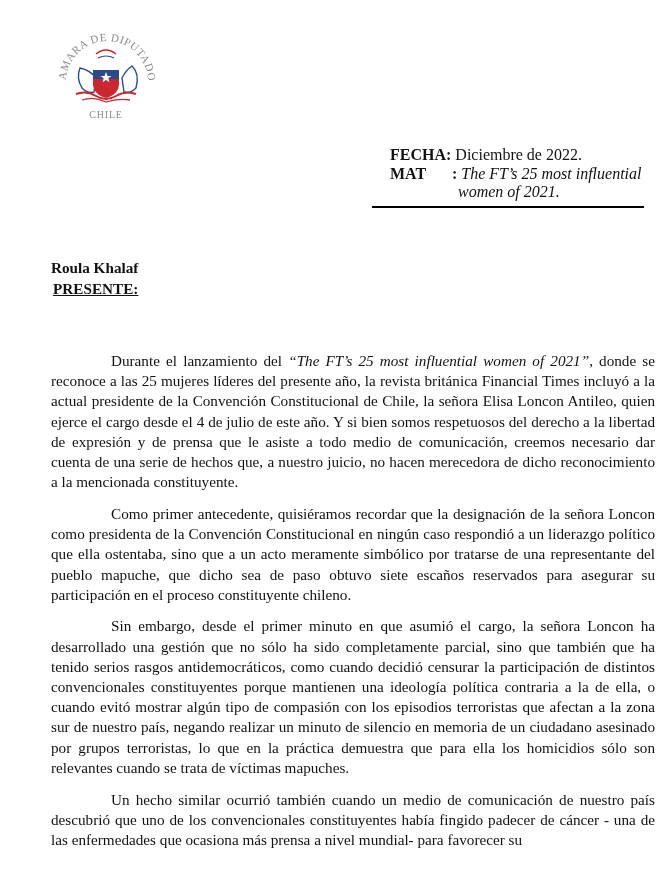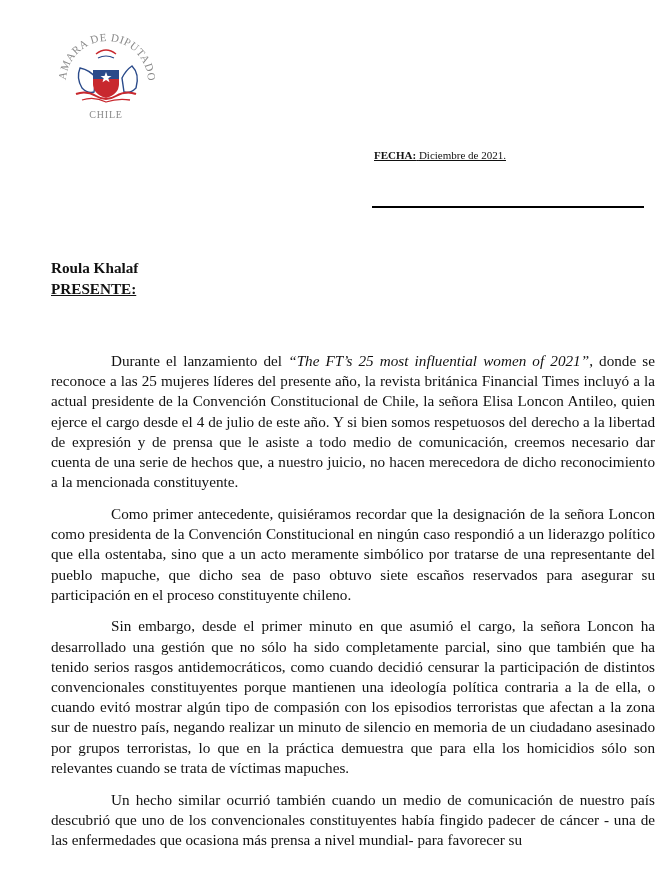--- a/index.html
+++ b/index.html
@@ -1,27 +1,27 @@
 <!DOCTYPE html>
 <html><head>
 <meta charset="utf-8">
 <style>
   html, body { margin:0; padding:0; background:#ffffff; }
   body { width:656px; height:886px; overflow:hidden; position:relative;
          font-family:"Liberation Serif", "DejaVu Serif", serif; color:#111; }
   .logo { position:absolute; left:52px; top:20px; width:108px; height:102px; }
-  .meta { position:absolute; left:374px; top:146px; font-size:11px; line-height:18.5px;text-decoration:underline; }
+  .meta { position:absolute; left:390px; top:146px; font-size:16px; line-height:18.5px; }
   .meta .row { display:flex; }
   .meta .lbl { font-weight:bold; }
   .meta .mat-lbl { width:62px; font-weight:bold; }
   .meta .colon { font-weight:bold; margin-right:4px; }
   .meta .val-i { font-style:italic; }
   .meta .cont { padding-left:68px; font-style:italic; }
   .rule { position:absolute; left:372px; top:206px; width:272px; height:2px; background:#000; }
-  .addr { position:absolute; left:51px; top:258px; font-size:15.2px; line-height:20.5px; font-weight:bold; }
+  .addr { position:absolute; left:51px; top:258px; font-size:15.2px; line-height:20.5px; font-weight:bold;text-align:right; }
   .addr .presente { text-decoration:underline; }
   .body { position:absolute; left:51px; top:351px; width:604px; font-size:15.2px; line-height:20.2px; text-align:justify; }
   .body p { margin:0 0 11.5px 0; text-indent:60px; }
   .body p.greet { margin-bottom:12px; }
   .body .cut { height:60px; overflow:hidden; }
   i { font-style:italic; }
 </style>
 </head>
 <body>
 
@@ -44,22 +44,28 @@
     <polygon points="54,52 55.5,56 59.5,56 56.3,58.3 57.5,62.3 54,59.9 50.5,62.3 51.7,58.3 48.5,56 52.5,56" fill="#fff"></polygon>
 
     <path d="M24,74 q10,-4 20,2 q10,6 20,0 q10,-6 20,-2" fill="none" stroke="#c8282e" stroke-width="2"></path>
     <path d="M30,80 q12,-4 24,2 q12,-4 24,-2" fill="none" stroke="#c8282e" stroke-width="1.3"></path>
     <text x="54" y="98" text-anchor="middle" font-family="Liberation Serif, serif" font-size="10" fill="#8a8a8a" letter-spacing="0.8">CHILE</text>
   </svg>
 </div>
 
 <div class="meta">
   <div class="row">
-    <span class="lbl">FECHA:</span>&nbsp;<span>Diciembre de 2021.</span>
+    <span class="lbl">FECHA:</span>&nbsp;<span>Diciembre de 2022.</span>
   </div>
+  <div class="row">
+    <span class="mat-lbl">MAT</span>
+    <span class="colon">:</span>
+    <span class="val-i">The FT’s 25 most influential</span>
+  </div>
+  <div class="cont">women of 2021.</div>
 </div>
 <div class="rule"></div>
 
 <div class="addr">
   <div>Roula Khalaf</div>
   <div class="presente">PRESENTE:</div>
 </div>
 
 <div class="body">
   <p><span>Durante el lanzamiento del </span><i>“The FT’s 25 most influential women of 2021”</i><span>, donde se reconoce a las 25 mujeres líderes del presente año, la revista británica Financial Times incluyó a la actual presidente de la Convención Constitucional de Chile, la señora Elisa Loncon Antileo, quien ejerce el cargo desde el 4 de julio de este año. Y si bien somos respetuosos del derecho a la libertad de expresión y de prensa que le asiste a todo medio de comunicación, creemos necesario dar cuenta de una serie de hechos que, a nuestro juicio, no hacen merecedora de dicho reconocimiento a la mencionada constituyente.</span></p>

